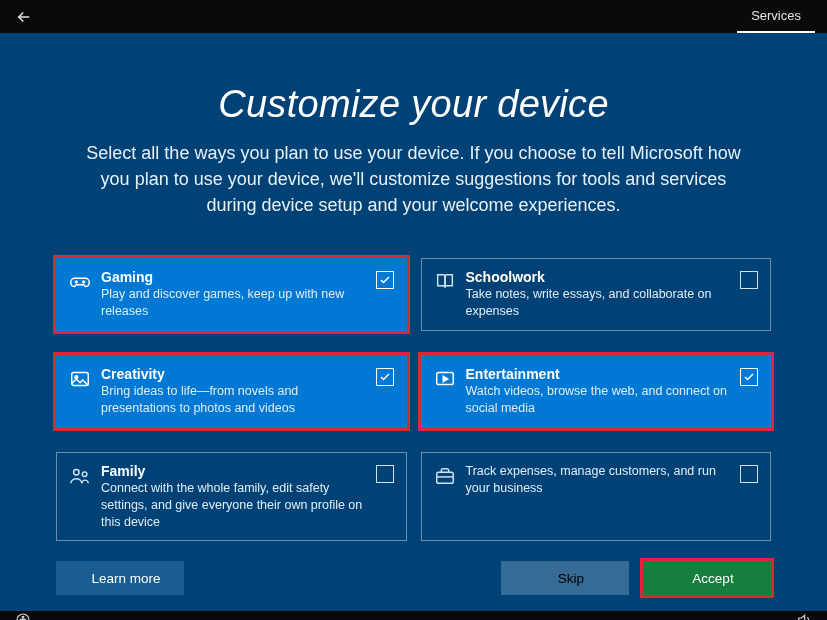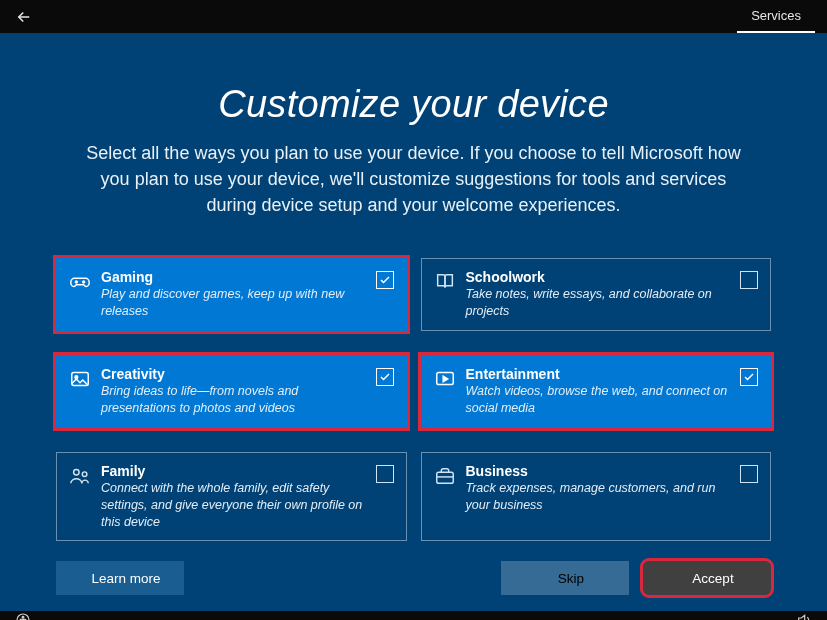--- a/index.html
+++ b/index.html
@@ -38,38 +38,38 @@
     border: 1px solid #6990b0; padding: 10px 12px; display:flex; gap:10px;
     align-items: flex-start; position: relative; cursor:pointer;
     min-height: 60px;
   }
   .card.selected { background: #0078d4; border-color: #0078d4; }
   .card.highlighted { outline: 3px solid #d9283c; outline-offset: 0; }
 
   .card .icon { width: 22px; height: 22px; flex-shrink:0; margin-top:2px; display:flex; align-items:center; justify-content:center; }
   .card .text { flex:1; }
   .card .card-title { font-weight:600; font-size:14px; margin-bottom:1px; }
-  .card .card-desc { font-size:12.5px; color: #e2edf7; line-height:1.35;font-style:italic; }
+  .card .card-desc { font-size:12.5px; color: #e2edf7; line-height:1.35; }
   .card .checkbox {
     width:18px; height:18px; border:1.5px solid #cfe3f4; flex-shrink:0;
     display:flex; align-items:center; justify-content:center; margin-top:2px;
   }
   .card.selected .checkbox { border-color:#fff; }
 
   .footer {
     margin-top:auto; padding-top:20px;
     display:flex; justify-content:space-between; align-items:center;
   }
   .btn {
     min-width:128px; height:34px; font-size:13.5px; display:flex;
     align-items:center; justify-content:center; cursor:pointer; border:none;padding-left:12px;
   }
   .btn-learn { background:#1a5d90; color:#fff; }
   .btn-skip { background:#356b95; color:#000000; }
-  .btn-accept { background:#404040; color:#fff;border-radius:6px; }
+  .btn-accept { background:#15803d; color:#fff; }
   .btn-accept.highlighted { outline:3px solid #d9283c; outline-offset:0; }
 
   .footer-right { display:flex; gap:14px; }
 
   .bottom-bar {
     height: 36px; background:#0a0a0a; display:flex; align-items:center;
     justify-content:space-between; padding:0 14px;
   }
   .bottom-bar .bicon { width:18px; height:18px; display:flex; align-items:center; justify-content:center; }
 </style>
@@ -113,21 +113,21 @@
 
     <div class="card">
       <div class="icon">
         <svg width="22" height="22" viewBox="0 0 24 24" fill="none" stroke="#cfe3f4" stroke-width="1.6">
             <path d="M4 4h6a2 2 0 012 2v12a2 2 0 00-2-2H4V4z"></path>
             <path d="M20 4h-6a2 2 0 00-2 2v12a2 2 0 012-2h6V4z"></path>
           </svg>
       </div>
       <div class="text">
         <div class="card-title">Schoolwork</div>
-        <div class="card-desc">Take notes, write essays, and collaborate on projects</div>
+        <div class="card-desc">Take notes, write essays, and collaborate on expenses</div>
       </div>
       <div class="checkbox"></div>
     </div>
 
     <div class="card selected highlighted">
       <div class="icon">
         <svg width="22" height="22" viewBox="0 0 24 24" fill="none" stroke="#fff" stroke-width="1.6">
             <rect x="3" y="5" width="18" height="14" rx="2"></rect>
             <circle cx="8" cy="10" r="1.5" fill="#fff"></circle>
             <path d="M3 17l5-5 4 4 3-3 6 6"></path>
@@ -180,21 +180,20 @@
 
     <div class="card">
       <div class="icon">
         <svg width="22" height="22" viewBox="0 0 24 24" fill="none" stroke="#cfe3f4" stroke-width="1.6">
             <rect x="3" y="8" width="18" height="12" rx="2"></rect>
             <path d="M8 8V6a2 2 0 012-2h4a2 2 0 012 2v2"></path>
             <path d="M3 13h18"></path>
           </svg>
       </div>
       <div class="text">
-        <div class="card-title">Business</div>
         <div class="card-desc">Track expenses, manage customers, and run your business</div>
       </div>
       <div class="checkbox"></div>
     </div>
 
   </div>
 
   <div class="footer">
     <button class="btn btn-learn">Learn more</button>
     <div class="footer-right">

